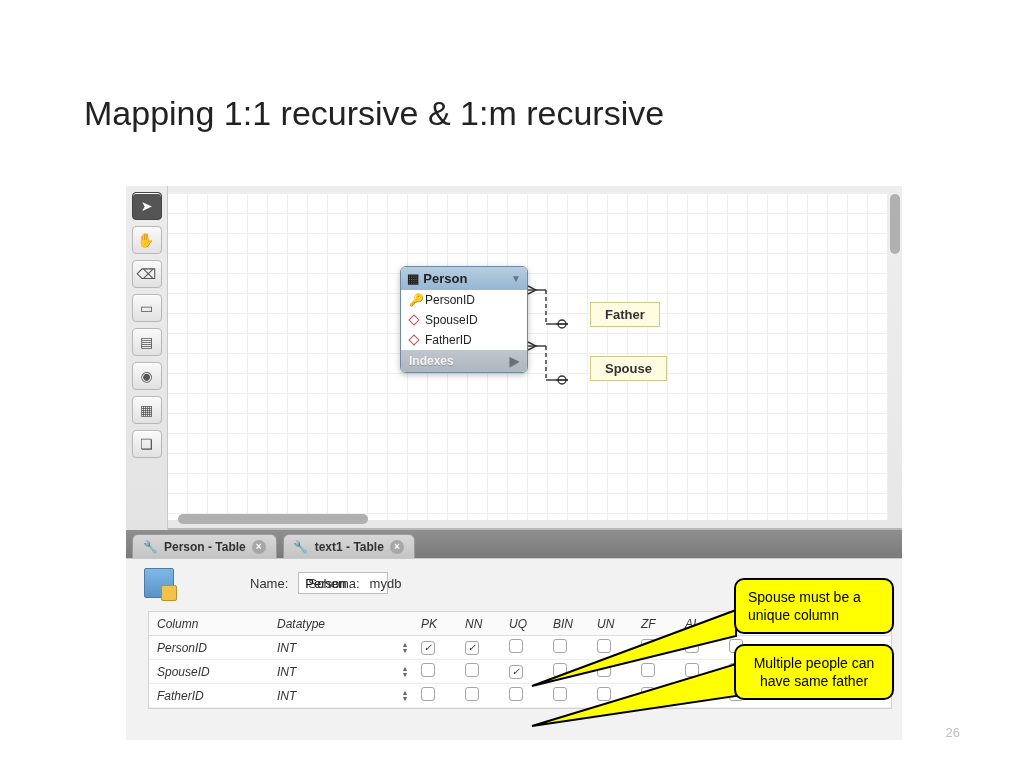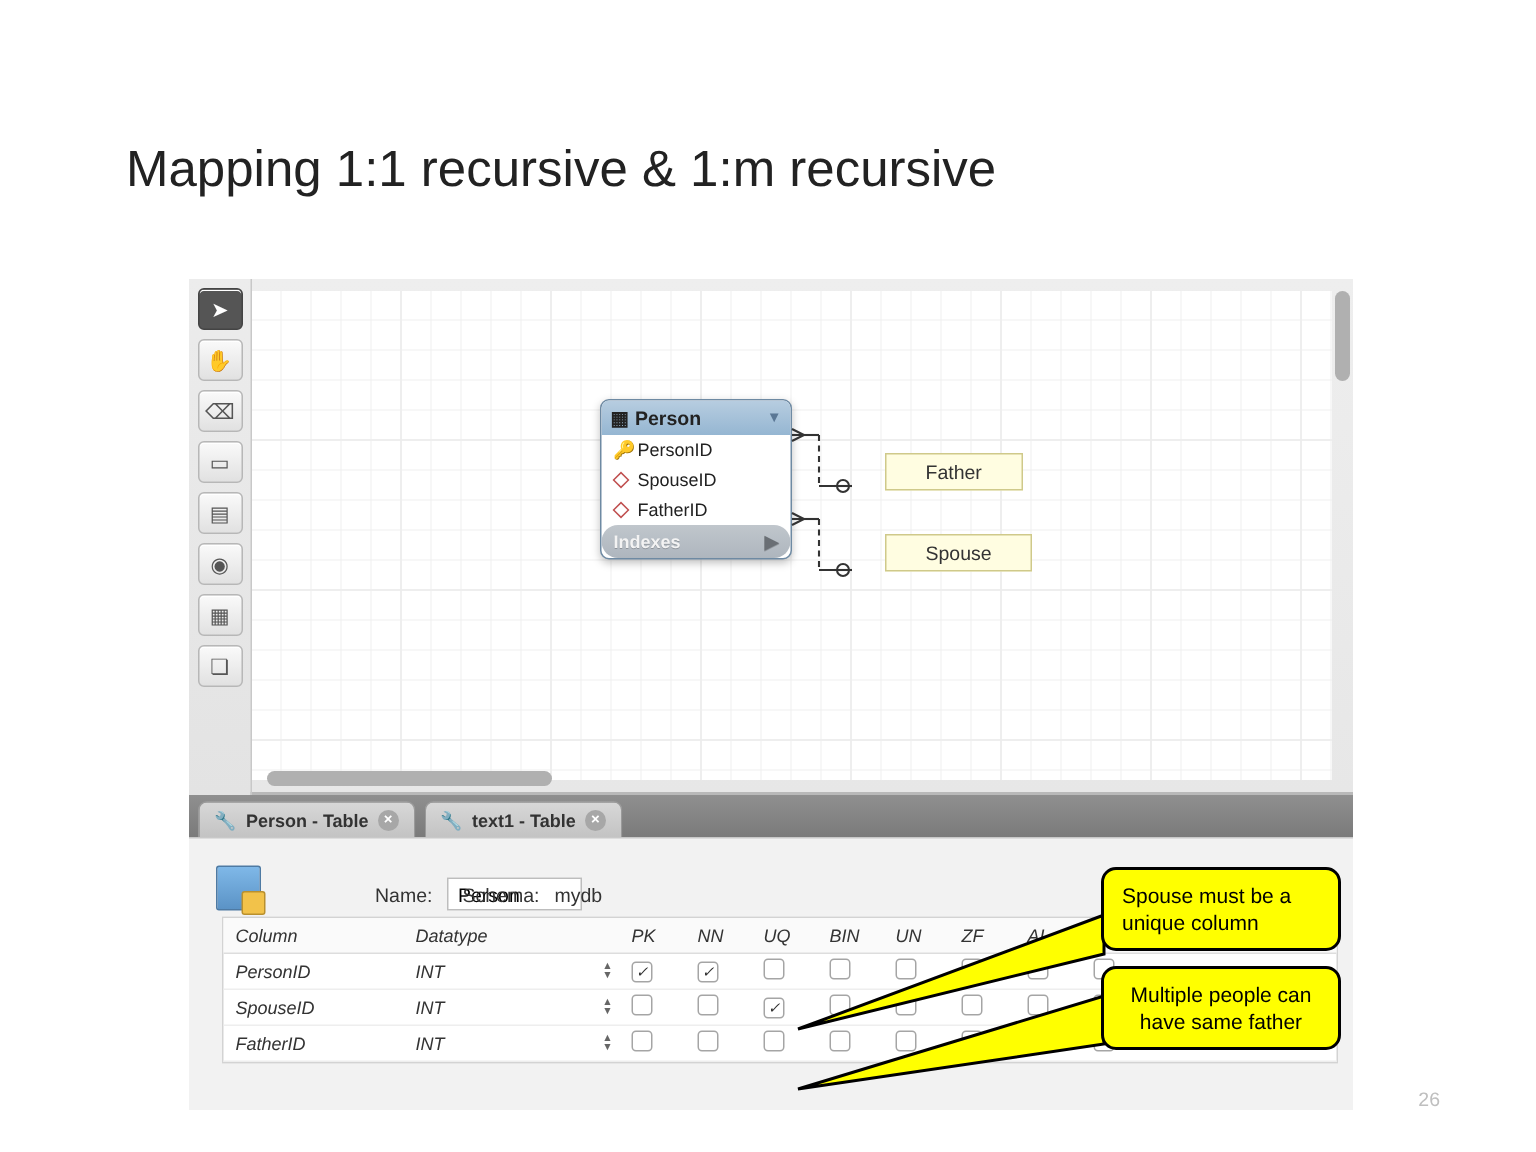--- a/index.html
+++ b/index.html
@@ -29,37 +29,37 @@
   .hscroll { position:absolute; left:52px; bottom:4px; width:190px; height:10px; background:#b0b0b0; border-radius:5px; }
 
   
   .entity { position:absolute; left:274px; top:80px; width:128px; border:1px solid #6e8aa3; border-radius:6px; box-shadow: 0 2px 6px rgba(0,0,0,.25); background:#fff; overflow:hidden; }
   .entity-header { background: linear-gradient(#b7cde0,#95b6d2); padding:4px 6px; display:flex; align-items:center; gap:4px; font-weight:bold; font-size:13px; color:#222; }
   .entity-header .tri { margin-left:auto; font-size:10px; color:#5a7795; }
   .entity-row { display:flex; align-items:center; gap:6px; padding:3px 8px; font-size:12px; color:#222; }
   .entity-row .glyph { width:10px; text-align:center; }
   .key-glyph { color:#d4a400; }
   .diamond { display:inline-block; width:8px; height:8px; border:1px solid #c05050; transform:rotate(45deg); background:#fff; }
-  .indexes { background:linear-gradient(#c0c6cc,#aeb6be); color:#f3f3f3; font-size:12px; font-weight:bold; padding:4px 8px; text-shadow:0 1px 0 rgba(0,0,0,.2); display:flex; align-items:center;border-radius:11px; }
+  .indexes { background:linear-gradient(#c0c6cc,#aeb6be); color:#f3f3f3; font-size:12px; font-weight:bold; padding:4px 8px; text-shadow:0 1px 0 rgba(0,0,0,.2); display:flex; align-items:center; }
   .indexes .ar { margin-left:auto; color:#6a6f75; }
 
   
-  .note { position:absolute; background:#fffde1; border:1px solid #cfc98a; padding:4px 26px; font-size:13px; color:#333; }
+  .note { position:absolute; background:#fffde1; border:1px solid #cfc98a; padding:4px 14px; font-size:13px; color:#333;font-weight:bold; }
 
   
   .conn { position:absolute; }
 
   
   .tabs { position:absolute; left:0; top:344px; width:776px; height:28px; background: linear-gradient(#8f8f8f,#7a7a7a); display:flex; align-items:flex-end; padding-left:6px; gap:6px; }
   .tab { height:24px; border-radius:6px 6px 0 0; background:linear-gradient(#d8d8d8,#c3c3c3); border:1px solid #9a9a9a; border-bottom:none; display:flex; align-items:center; gap:6px; padding:0 10px; font-size:12px; color:#333; font-weight:bold; }
   .tab .close { width:14px; height:14px; border-radius:50%; background:#a7a7a7; color:#fff; font-size:10px; display:flex; align-items:center; justify-content:center; }
 
   
   .detail { position:absolute; left:0; top:372px; width:776px; height:182px; background:#f2f2f2; border-top:1px solid #c8c8c8; }
-  .detail-top { height:48px; display:flex; align-items:flex-end; padding-left:18px; gap:16px; }
+  .detail-top { height:48px; display:flex; align-items:center; padding-left:18px; gap:16px; }
   .dicon { width:30px; height:30px; background:linear-gradient(#7fb8e8,#5b93c6); border:1px solid #4e7aa3; border-radius:2px; position:relative; }
   .dicon::after { content:""; position:absolute; right:-4px; bottom:-4px; width:14px; height:14px; background:#f2c24a; border:1px solid #b9902e; border-radius:2px; }
   .fld-label { font-size:13px; color:#333; }
   .fld-input { width:240px; height:22px; border:1px solid #bdbdbd; background:#fff; font-size:13px; padding:0 6px; }
 
   .grid-table { position:absolute; left:22px; right:10px; top:52px; background:#fff; border:1px solid #d3d3d3;font-style:italic; }
   .gthead, .gtrow { display:grid; grid-template-columns: 120px 120px 24px 44px 44px 44px 44px 44px 44px 44px 44px; align-items:center; height:24px; font-size:12px; color:#333; }
   .gthead { background:#fafafa; border-bottom:1px solid #ddd; }
   .gthead div, .gtrow div { padding-left:8px; }
   .gtrow { border-bottom:1px solid #eee; }

